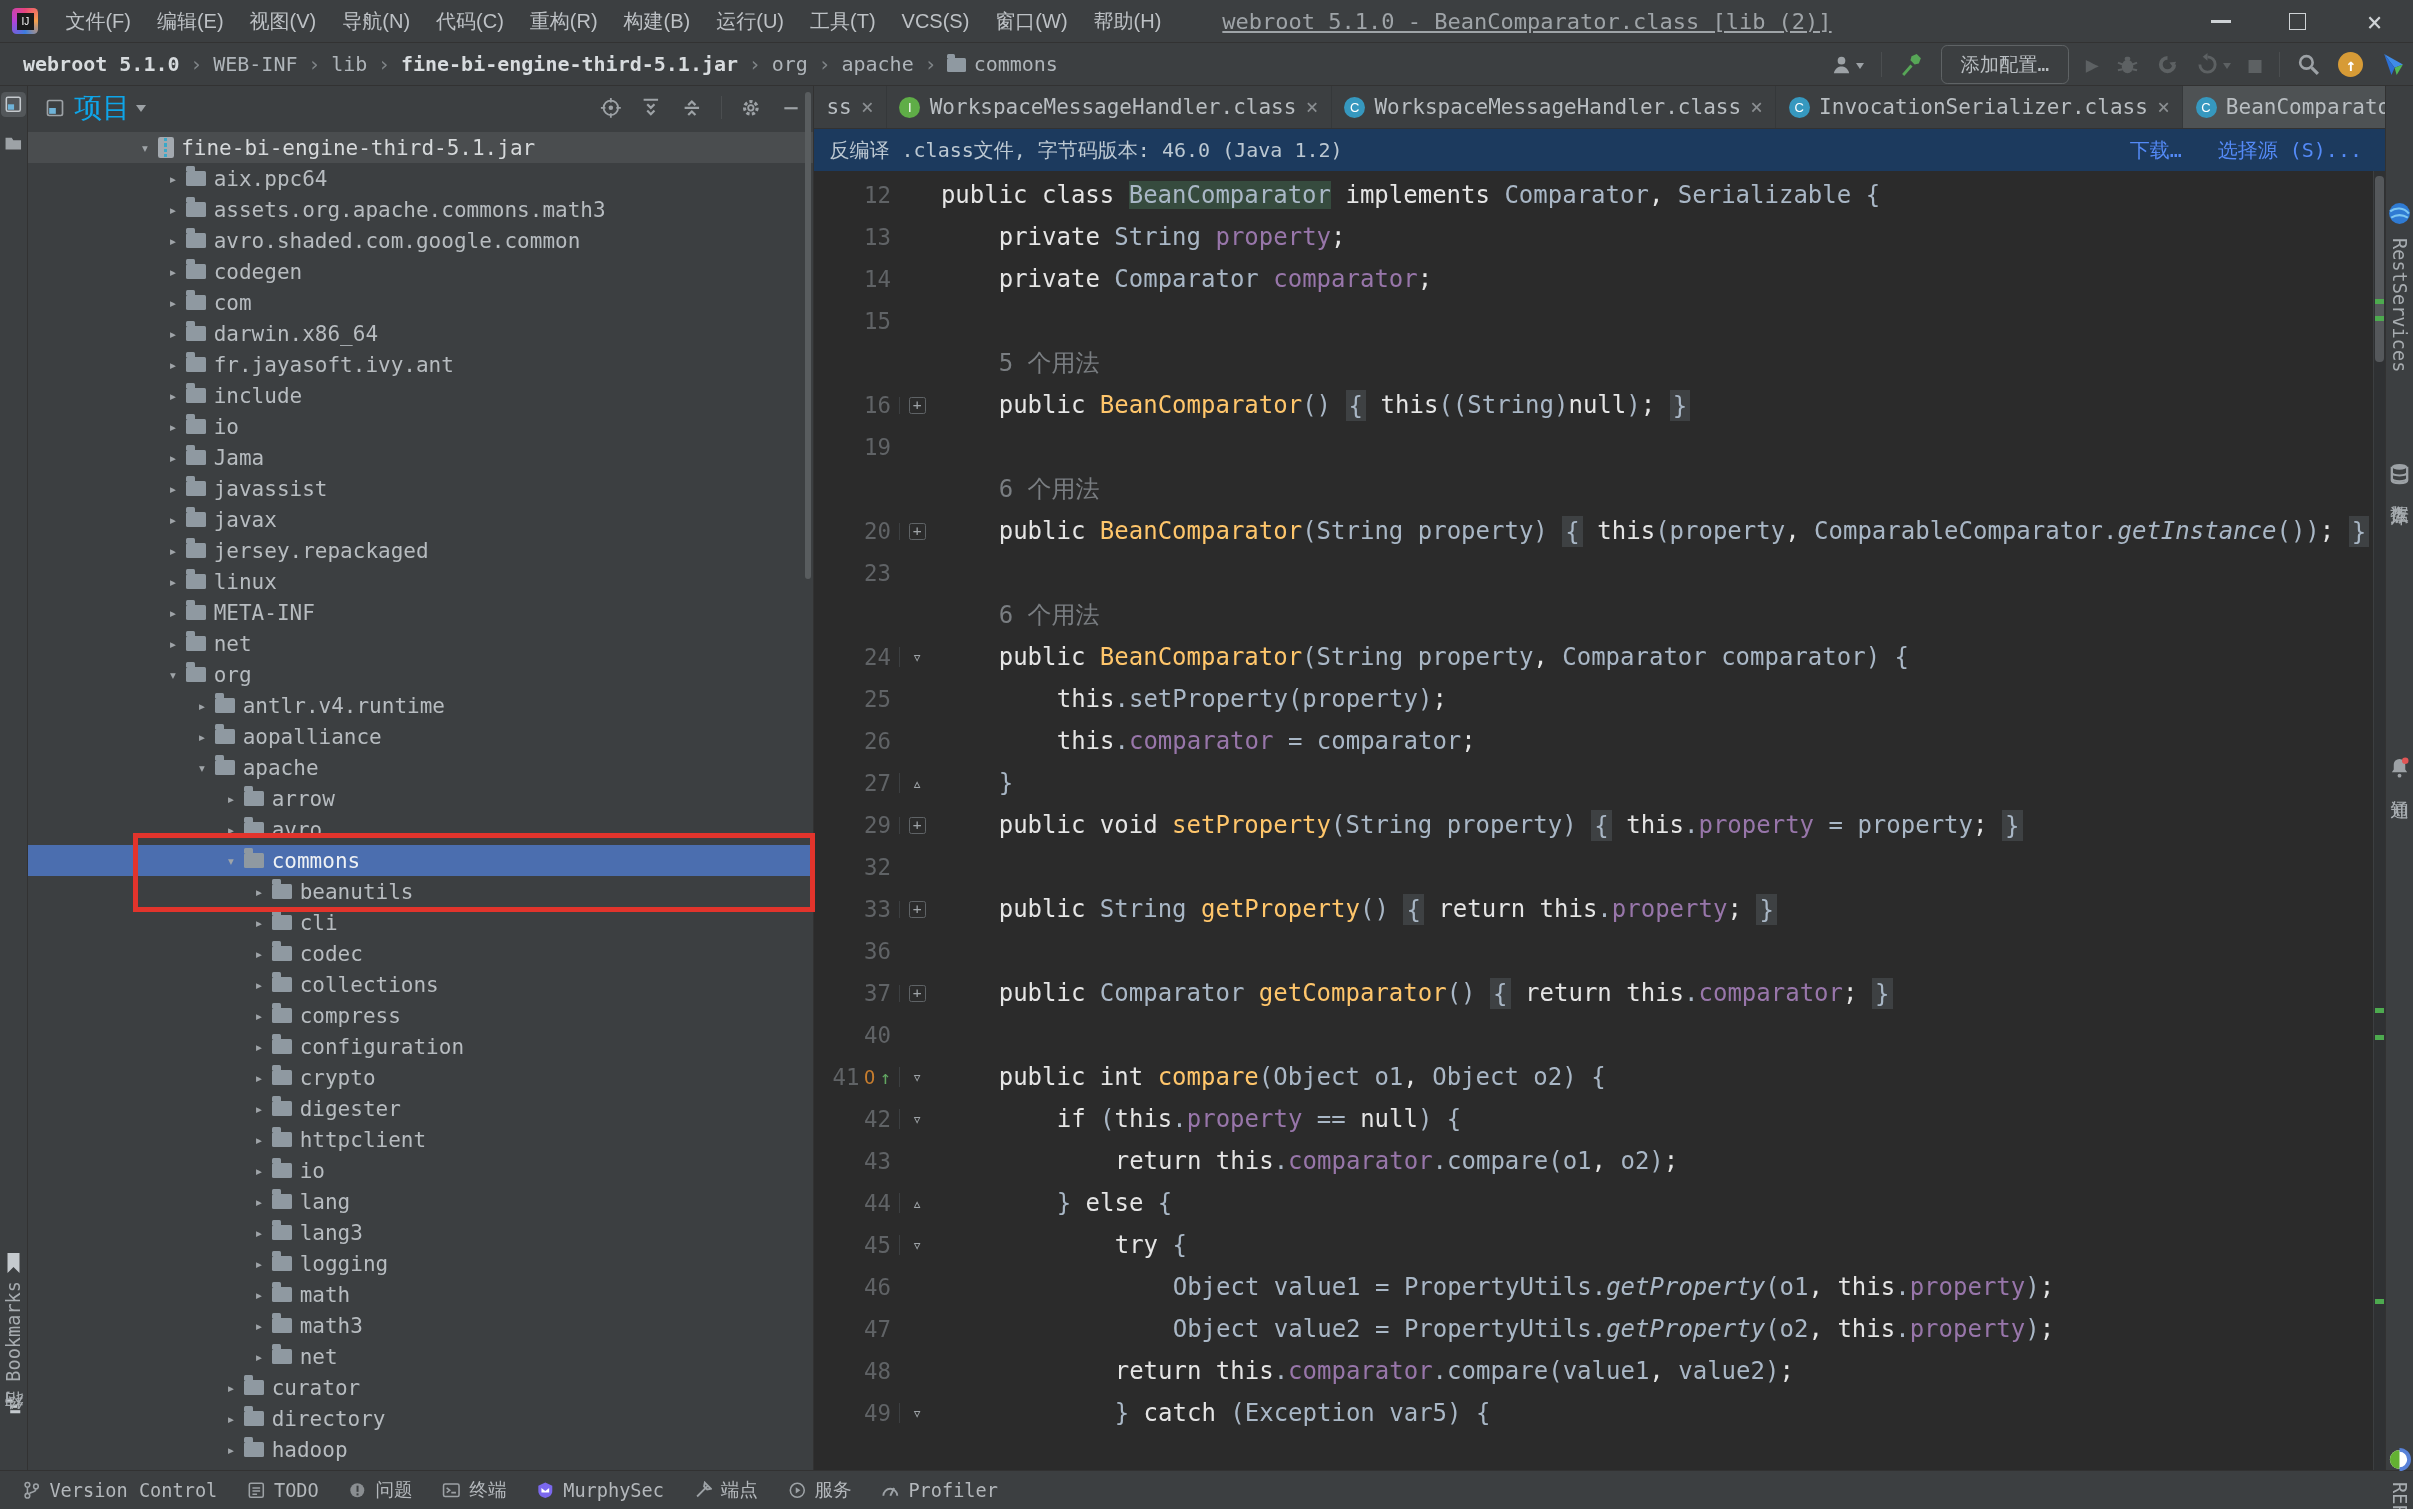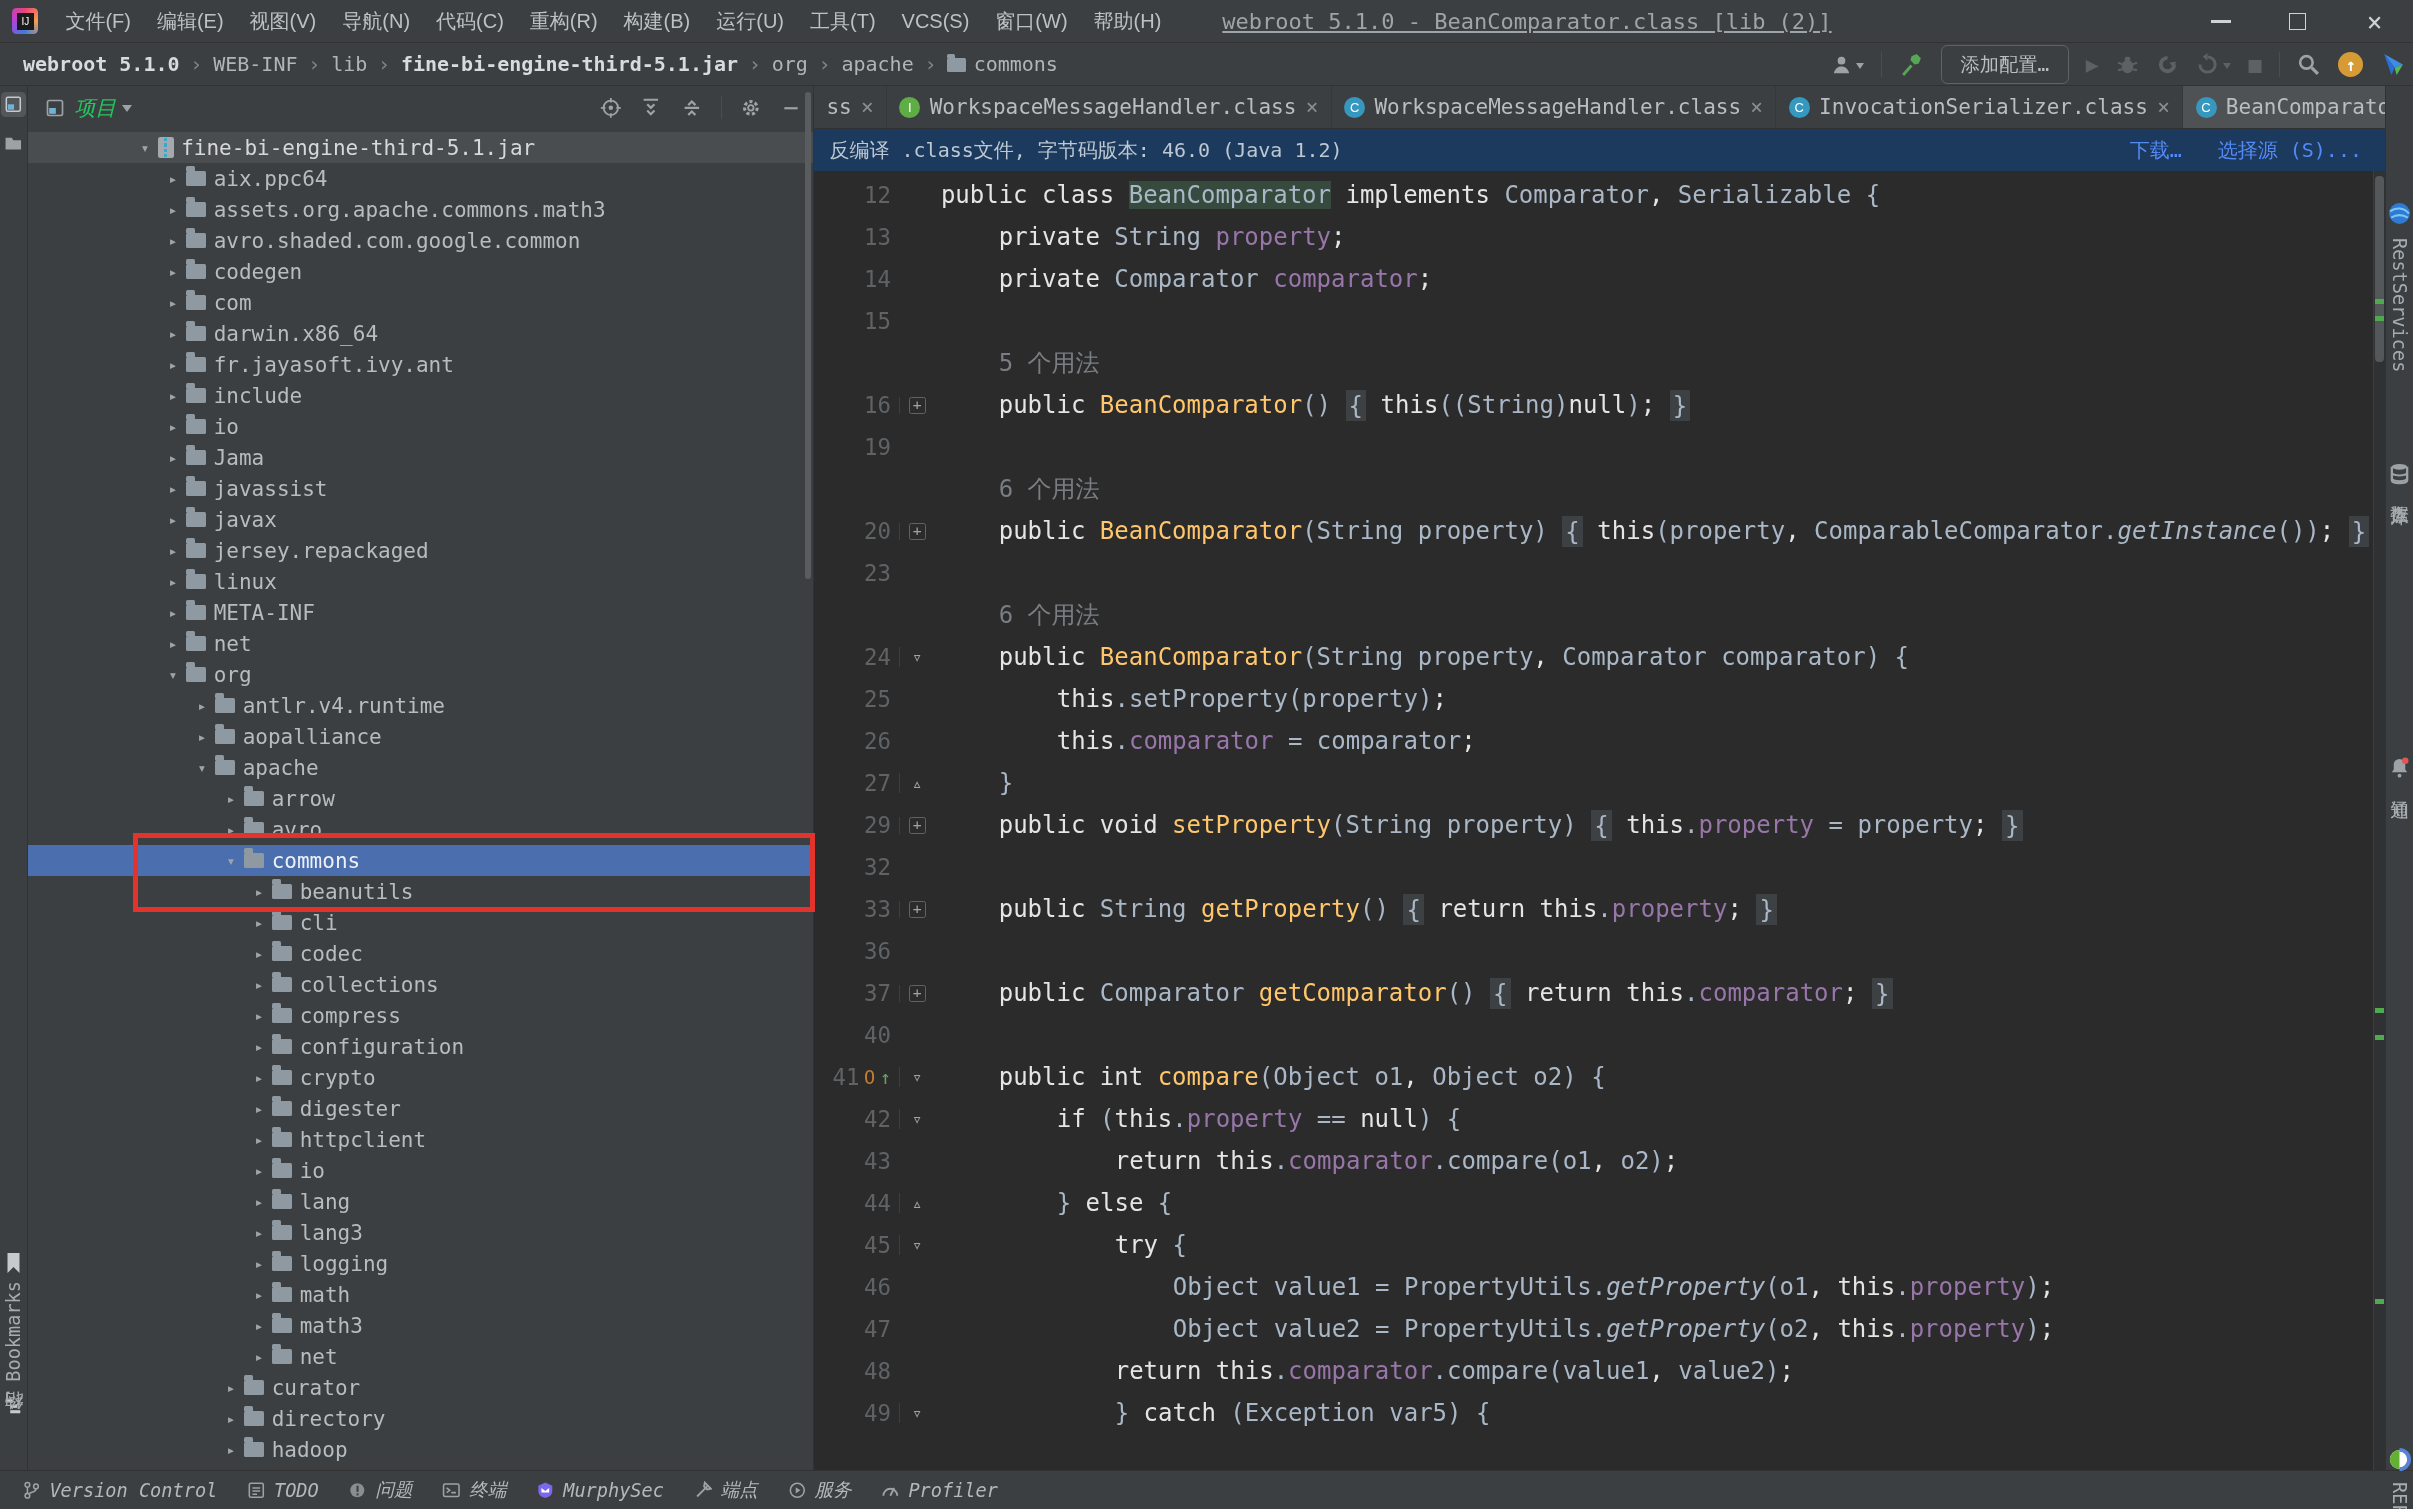--- a/index.html
+++ b/index.html
@@ -50,21 +50,21 @@
   #right-stripe { width:28px; background:#3c3f41; border-left:0.8px solid #323232; position:relative; }
   .stripe-btn { position:absolute; left:0; width:100%; display:flex; justify-content:center; }
   .vtext { writing-mode:vertical-rl; color:#a7acb0; font-size:18.6px; white-space:nowrap; }
   .flip { transform:rotate(180deg); }
   .active-plate { background:#53575a; border-radius:4.6px; padding:3.1px; }
 
   
   #project { width:786px; background:#3c3f41; border-right:0.8px solid #323232;
     display:flex; flex-direction:column; position:relative; }
   #proj-header { height:43px; display:flex; align-items:center; padding:0 12.4px 0 17px; flex:none; }
-  #proj-header .title { color:#22c55e; font-size:21px; margin:0 6.2px 0 9.3px;font-style:italic; }
+  #proj-header .title { color:#0ea5e9; font-size:28px; margin:0 6.2px 0 9.3px; }
   .ph-caret { width:0;height:0;border:5.4px solid transparent;border-top:7px solid #9da2a6;margin-top:7px; }
   .ph-right { margin-left:auto; display:flex; align-items:center; gap:18.6px; }
   .ph-sep { width:0.8px; height:23px; background:#4b4e50; }
   #tree { flex:1; overflow:hidden; position:relative; padding-top:3.1px; }
   .trow { height:31px; display:flex; align-items:center; white-space:nowrap; }
   .trow .chev { width:26px; text-align:center; color:#9fa4a8; font-size:14.7px; flex:none; }
   .trow .lbl { color:#b7bcc0; font-size:21px; margin-left:7.7px; }
   .row-root { background:#4a4d4f; }
   .row-root .lbl { color:#d6d9db; }
   .row-sel { background:#4b6eaf; }
@@ -113,21 +113,21 @@
   .tk-hl { color:#a9b7c6; background:#364b3e; } .tk-b { color:#a9b7c6; background:#3e4143; padding:1.5px 3.1px; }
   .tk-h { color:#7a7e82; }
   .ov-o { color:#c77d2e; font-size:18.6px; } .ov-a { color:#62a762; font-size:18.6px; }
 
   #estripe { width:12.4px; background:#2f3133; border-left:0.8px solid #3c3f41; position:relative; flex:none; }
   .emark { position:absolute; left:1.5px; width:8.5px; height:5.4px; background:#4daa4f; }
   #ethumb { position:absolute; left:1.5px; top:4.6px; width:8.5px; height:186px; background:#55585b; border-radius:3.9px; }
 
   
   #statusbar { height:39px; border-top:0.8px solid #323232; background:#3c3f41;
-    display:flex; align-items:center; padding-left:21.7px; gap:29px;font-style:italic; }
+    display:flex; align-items:center; padding-left:21.7px; gap:29px; }
   .sb-item { display:flex; align-items:center; gap:7.7px; color:#b4b8bc; font-size:18.6px; white-space:nowrap; }
   .sb-ic { width:20px; height:20px; display:flex; align-items:center; justify-content:center; }
 
   svg { display:block; }
 </style>
 </head>
 <body>
 
 <div id="titlebar">
   <div class="logo">

